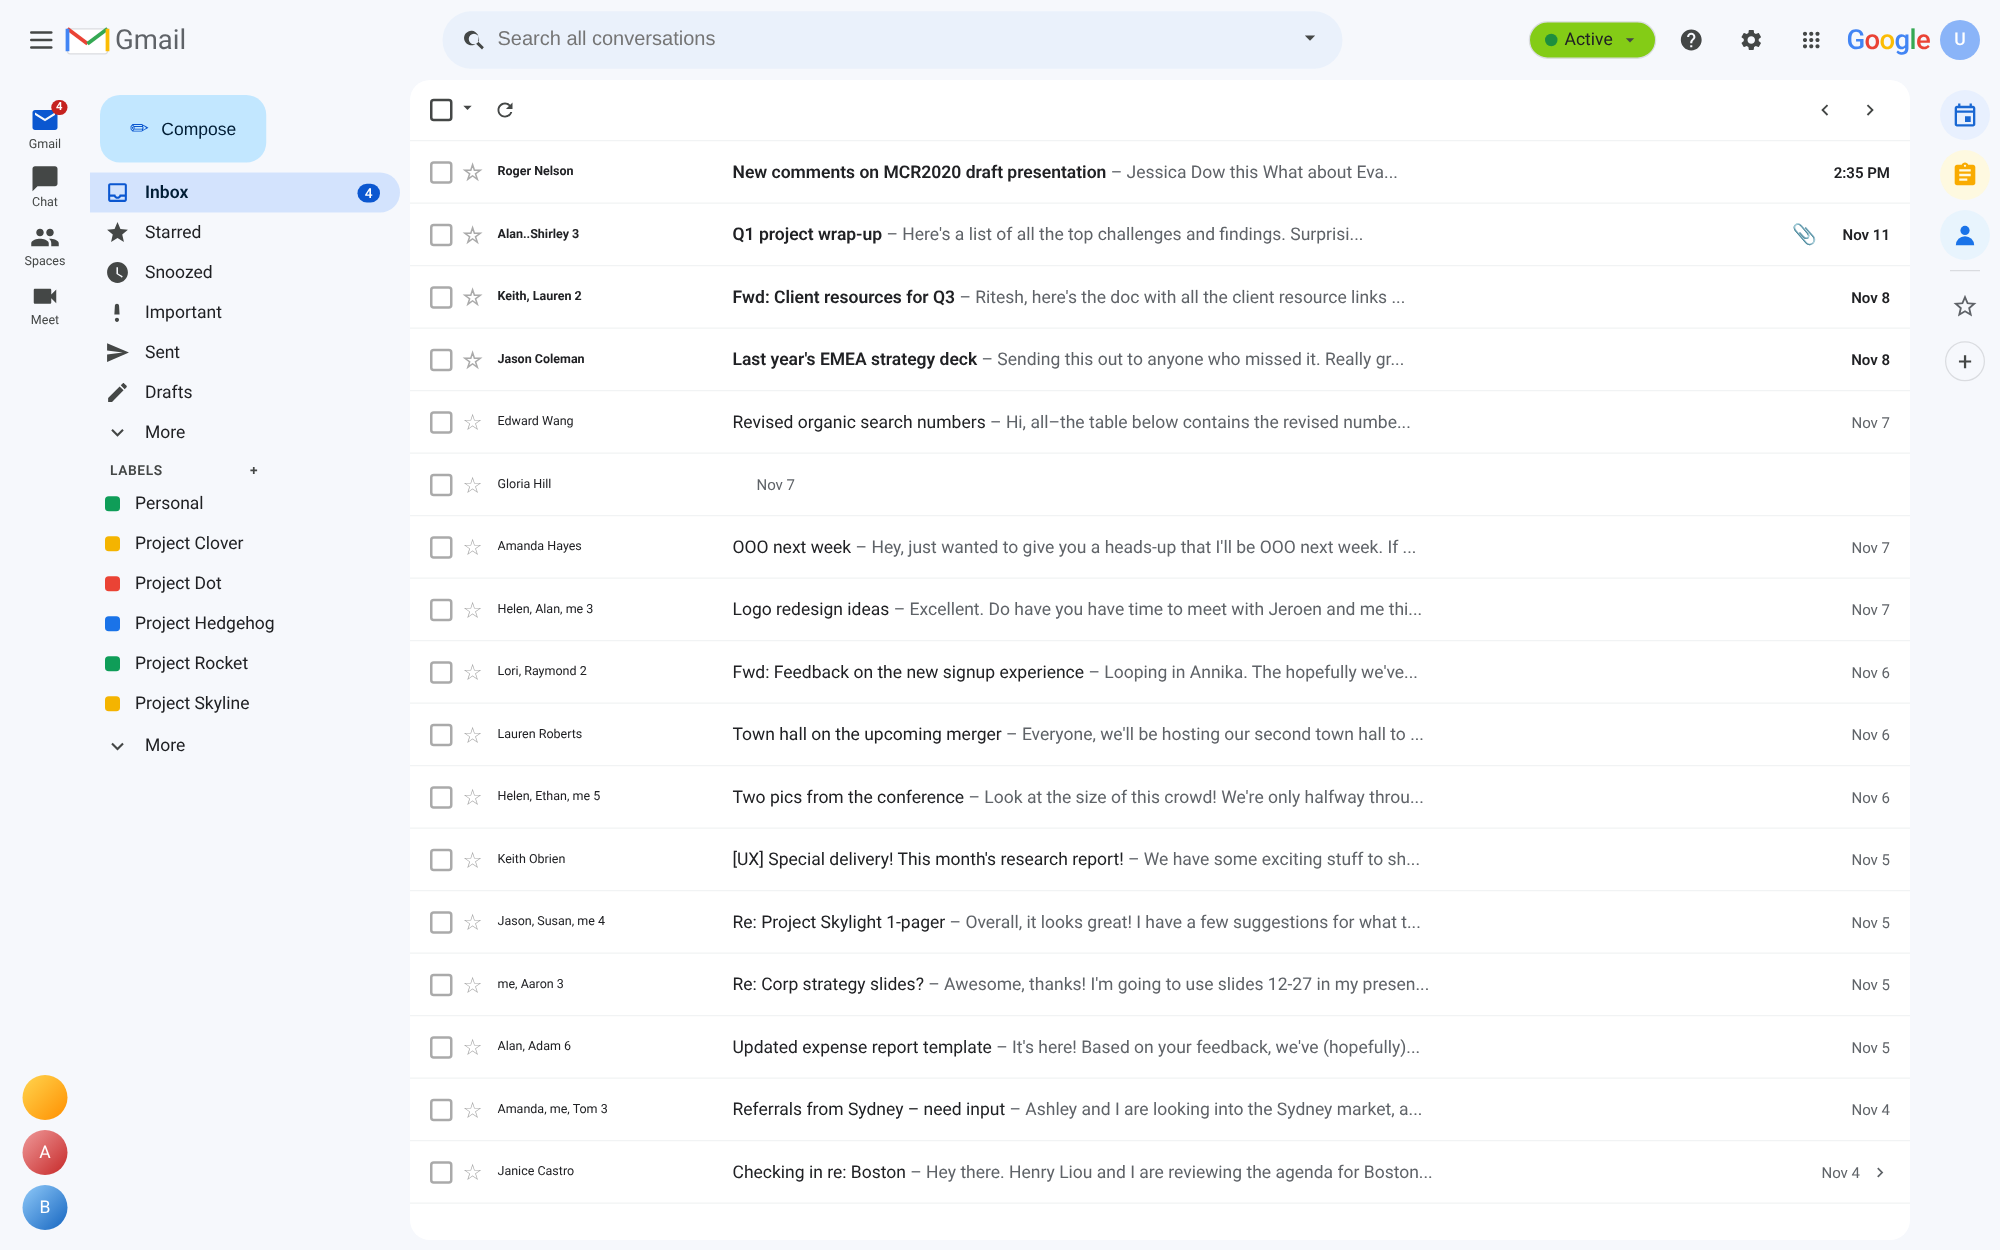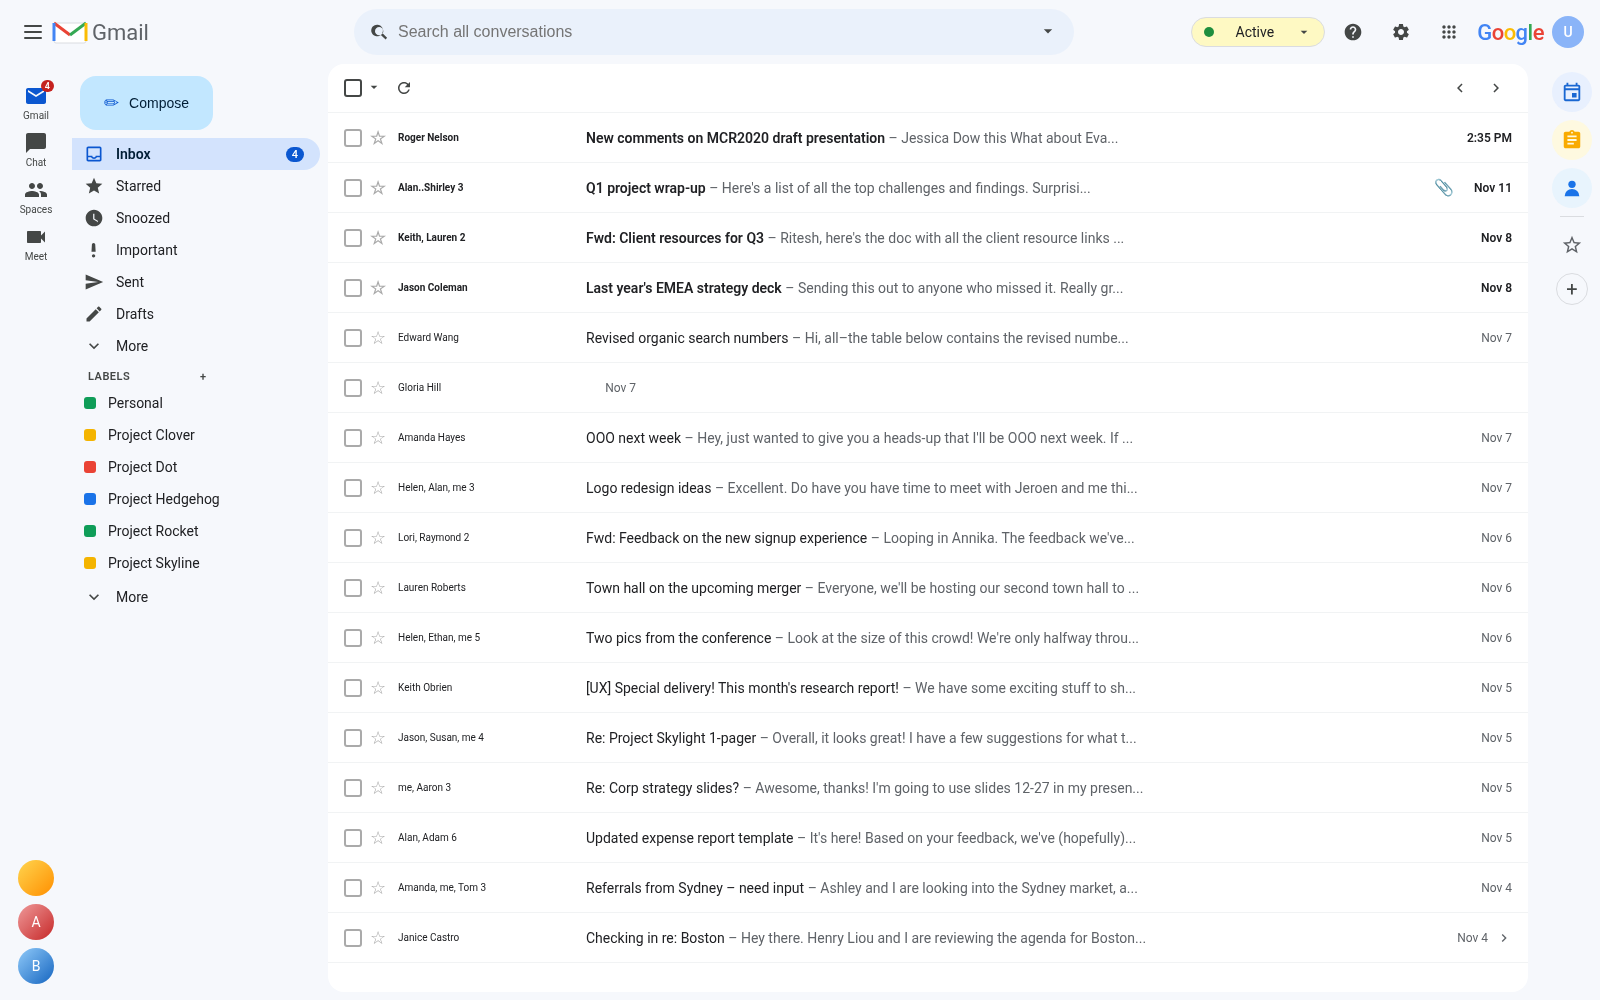--- a/index.html
+++ b/index.html
@@ -10,21 +10,21 @@
     .topbar-left { display: flex; align-items: center; gap: 2px; width: 330px; flex-shrink: 0; }
     .hamburger { display: flex; flex-direction: column; gap: 4px; cursor: pointer; padding: 8px; border-radius: 50%; }
     .hamburger span { display: block; width: 18px; height: 2px; background: #444746; border-radius: 2px; }
     .gmail-logo { display: flex; align-items: center; gap: 4px; font-size: 22px; color: #444746; font-weight: 400; }
     .logo-m { width: 36px; height: 26px; }
     .search-bar { flex: 1; max-width: 720px; background: #eaf1fb; border-radius: 24px; height: 46px; display: flex; align-items: center; padding: 0 16px; gap: 8px; }
     .search-bar input { background: transparent; border: none; outline: none; font-size: 16px; color: #202124; width: 100%; }
     .search-icon-svg { color: #444746; flex-shrink: 0; }
     .search-arrow { margin-left: auto; cursor: pointer; color: #444746; }
     .topbar-right { display: flex; align-items: center; gap: 8px; margin-left: auto; }
-    .status-btn { display: flex; align-items: center; gap: 22px; border: 1px solid #dadce0; border-radius: 20px; padding: 6px 12px; background: #fef9c3; cursor: pointer; font-size: 14px; }
+    .status-btn { display: flex; align-items: center; gap: 6px; border: 1px solid #dadce0; border-radius: 20px; padding: 6px 12px; background: #84cc16; cursor: pointer; font-size: 14px; }
     .status-dot { width: 10px; height: 10px; background: #1e8e3e; border-radius: 50%; }
     .icon-btn { width: 40px; height: 40px; display: flex; align-items: center; justify-content: center; border-radius: 50%; cursor: pointer; color: #444746; }
     .google-logo { font-size: 22px; font-weight: 500; letter-spacing: -0.5px; }
     .g-blue { color: #4285f4; }
     .g-red { color: #ea4335; }
     .g-yellow { color: #fbbc04; }
     .g-green { color: #34a853; }
     .avatar { width: 32px; height: 32px; border-radius: 50%; background: #8ab4f8; overflow: hidden; cursor: pointer; }
 
     
@@ -452,21 +452,21 @@
             <span class="date">Nov 7</span>
           </div>
         </div>
 
         <div class="email-row">
           <div class="row-check"></div>
           <div class="row-star">☆</div>
           <span class="sender">Lori, Raymond 2</span>
           <div class="subject-preview">
             <span class="subject">Fwd: Feedback on the new signup experience</span>
-            <span class="preview"> – Looping in Annika. The feedback we've...</span>
+            <span class="preview"> – Looping in Annika. The hopefully we've...</span>
           </div>
           <div class="row-meta">
             <span class="date">Nov 6</span>
           </div>
         </div>
 
         <div class="email-row">
           <div class="row-check"></div>
           <div class="row-star">☆</div>
           <span class="sender">Lauren Roberts</span>

